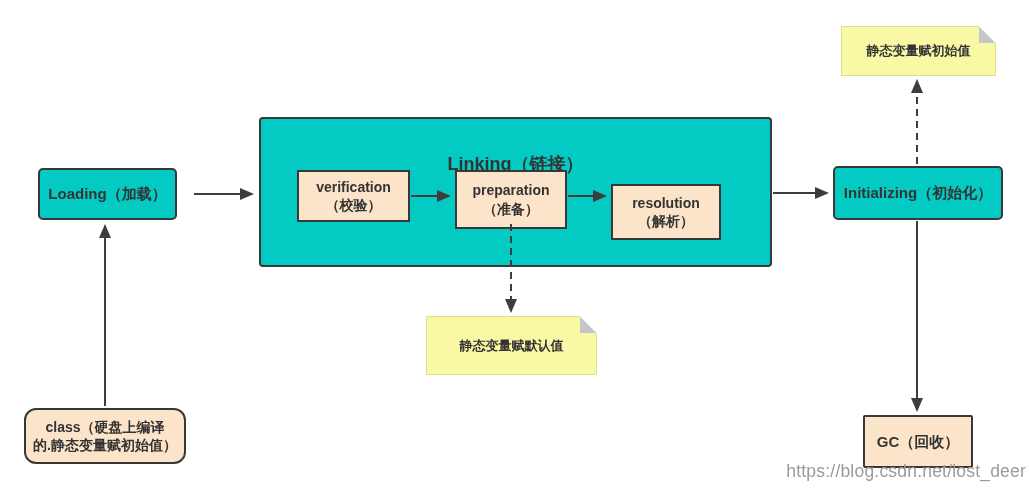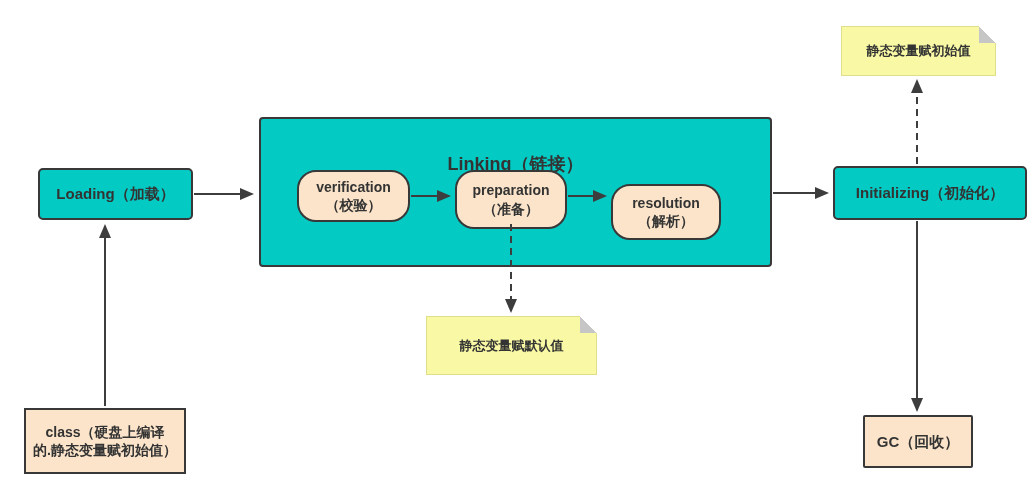--- a/index.html
+++ b/index.html
@@ -6,21 +6,21 @@
   body { background:#ffffff; }
   .canvas {
     position:relative; width:1029px; height:495px; background:#ffffff;
     font-family:"Liberation Sans","DejaVu Sans",sans-serif; color:#333333; overflow:hidden;
   }
   .box {
     position:absolute; display:flex; flex-direction:column; align-items:center; justify-content:center;
     text-align:center; border:2px solid #383838; border-radius:5px; font-weight:600; line-height:1.3;
   }
   .teal  { background:#03CBC4; }
-  .peach { background:#FBE4C9; border-radius:19px; }
+  .peach { background:#FBE4C9; border-radius:0; }
   .container-title {
     position:absolute; top:7px; left:0; right:0; text-align:center;
     font-size:18px; font-weight:600;margin-top:27px;
   }
   .note {
     position:absolute; display:flex; align-items:center; justify-content:center; text-align:center;
     background:#F8F8A5; border:1px solid #DFDF8B; font-size:13px; font-weight:600;
   }
   .fold {
     position:absolute; top:-1px; right:-1px; width:17px; height:17px;
@@ -32,56 +32,56 @@
     letter-spacing:0.2px;
   }
   .fs15 { font-size:15px; }
   .fs14 { font-size:14px; }
 </style>
 </head>
 <body>
 
 <div class="canvas">
 
-  <div class="box teal fs15" style="left:38px; top:168px; width:155px; height:52px;">
+  <div class="box teal fs15" style="left:38px; top:168px; width:139px; height:52px;">
     <span>Loading（加载）</span>
   </div>
 
   <div class="box teal" style="left:259px; top:117px; width:513px; height:150px; border-radius:4px;">
     <span class="container-title">Linking（链接）</span>
   </div>
 
   <div class="box peach fs14" style="left:297px; top:170px; width:113px; height:52px;">
     <span>verification</span>
     <span>（校验）</span>
   </div>
   <div class="box peach fs14" style="left:455px; top:170px; width:112px; height:59px;">
     <span>preparation</span>
     <span>（准备）</span>
   </div>
   <div class="box peach fs14" style="left:611px; top:184px; width:110px; height:56px;">
     <span>resolution</span>
     <span>（解析）</span>
   </div>
 
-  <div class="box teal fs15" style="left:833px; top:166px; width:194px; height:54px;">
+  <div class="box teal fs15" style="left:833px; top:166px; width:170px; height:54px;">
     <span>Initializing（初始化）</span>
   </div>
 
   <div class="note" style="left:426px; top:316px; width:171px; height:59px;">
     <span class="fold"></span>
     <span>静态变量赋默认值</span>
   </div>
 
   <div class="note" style="left:841px; top:26px; width:155px; height:50px;">
     <span class="fold"></span>
     <span>静态变量赋初始值</span>
   </div>
 
-  <div class="box peach fs14" style="left:24px; top:408px; width:162px; height:66px; border-radius:0;">
+  <div class="box peach fs14" style="left:24px; top:408px; width:162px; height:56px; border-radius:12px;">
     <span>class（硬盘上编译</span>
     <span>的.静态变量赋初始值）</span>
   </div>
 
   <div class="box peach fs15" style="left:863px; top:415px; width:110px; height:53px; border-radius:2px;">
     <span>GC（回收）</span>
   </div>
 
   <svg class="arrows" width="1029" height="495" viewBox="0 0 1029 495">
     <defs>
@@ -92,14 +92,15 @@
     <line x1="105" y1="406" x2="105" y2="226" stroke="#3d3d3d" stroke-width="2" marker-end="url(#arr)"></line>
     <line x1="194" y1="194" x2="252" y2="194" stroke="#3d3d3d" stroke-width="2" marker-end="url(#arr)"></line>
     <line x1="411" y1="196" x2="449" y2="196" stroke="#3d3d3d" stroke-width="2" marker-end="url(#arr)"></line>
     <line x1="568" y1="196" x2="605" y2="196" stroke="#3d3d3d" stroke-width="2" marker-end="url(#arr)"></line>
     <line x1="773" y1="193" x2="827" y2="193" stroke="#3d3d3d" stroke-width="2" marker-end="url(#arr)"></line>
     <line x1="511" y1="224" x2="511" y2="311" stroke="#3d3d3d" stroke-width="2" stroke-dasharray="7 5" marker-end="url(#arr)"></line>
     <line x1="917" y1="164" x2="917" y2="81" stroke="#3d3d3d" stroke-width="2" stroke-dasharray="7 5" marker-end="url(#arr)"></line>
     <line x1="917" y1="221" x2="917" y2="410" stroke="#3d3d3d" stroke-width="2" marker-end="url(#arr)"></line>
   </svg>
 
+  <div class="watermark">https://blog.csdn.net/lost_deer</div>
 
 </div>
 
 </body></html>

